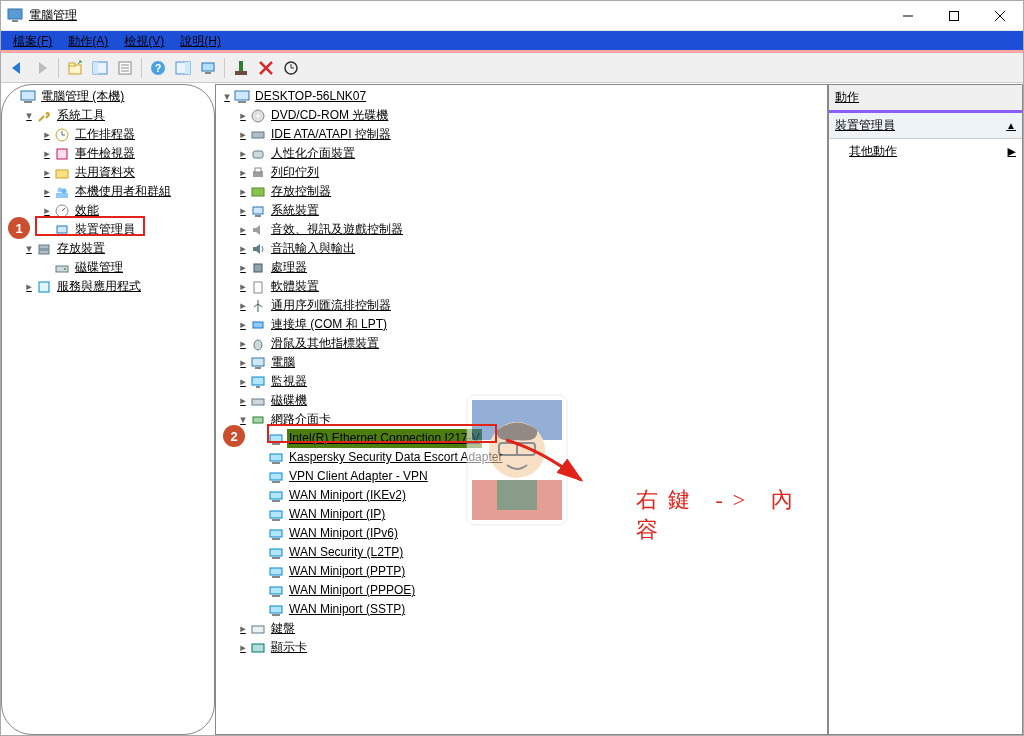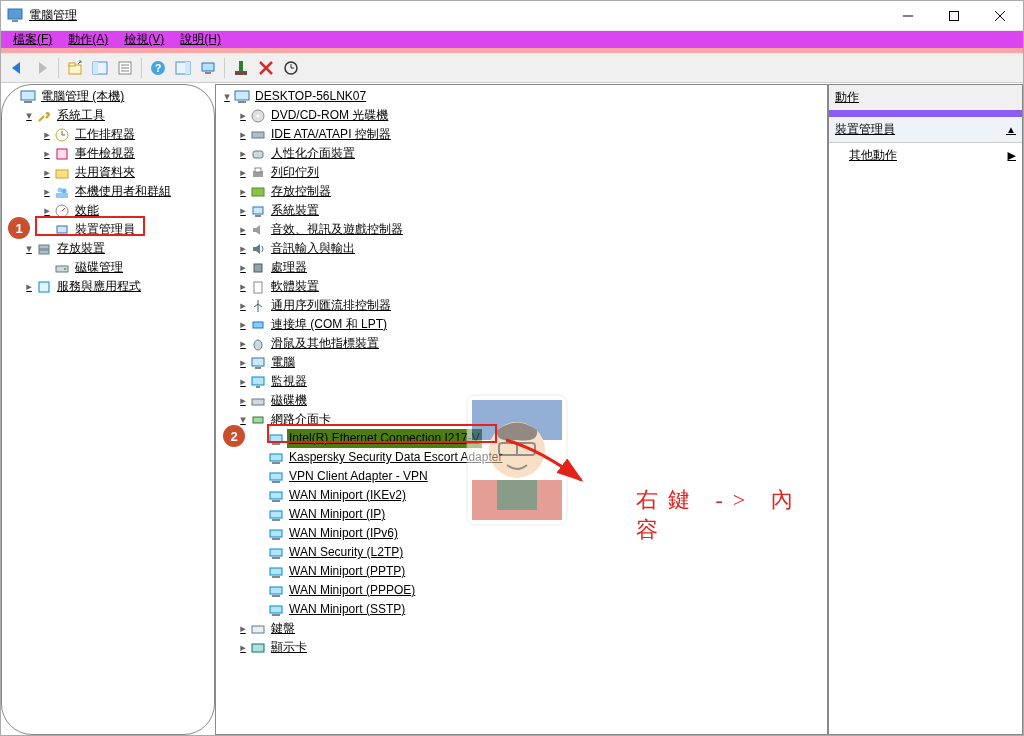--- a/index.html
+++ b/index.html
@@ -9,21 +9,21 @@
 
   
   .titlebar { height: 30px; display: flex; align-items: center; padding: 0 0 0 6px; background: #fff; border-bottom: 1px solid #e5e5e5; }
   .titlebar .app-icon { width: 16px; height: 16px; margin-right: 6px; }
   .titlebar .title { flex: 1; font-size: 12px; }
   .titlebar .win-btns { display: flex; height: 100%; }
   .titlebar .win-btn { width: 46px; height: 100%; display: flex; align-items: center; justify-content: center; font-size: 12px; }
   .titlebar .win-btn.close { font-size: 14px; }
 
   
-  .menubar { height: 22px; display: flex; align-items: center; padding: 0 4px; background: #d946ef; border-bottom: 5px solid #fca5a5; }
+  .menubar { height: 22px; display: flex; padding: 0 4px; background: #1d4ed8; border-bottom: 3px solid #fca5a5; }
   .menubar .menu-item { padding: 2px 8px; font-size: 12px; }
 
   
   .toolbar { height: 30px; display: flex; align-items: center; padding: 2px 4px; background: #f0f0f0; border-bottom: 1px solid #ccc; gap: 1px; }
   .toolbar .tb-btn { width: 24px; height: 24px; display: flex; align-items: center; justify-content: center; border: 1px solid transparent; }
   .toolbar .sep { width: 1px; height: 20px; background: #ccc; margin: 0 3px; }
 
   
   .content { flex: 1; display: flex; border-top: 1px solid #fff; min-height: 0; }
   .pane { border: 1px solid #888; overflow: auto; position: relative; background: #fff; }
@@ -37,21 +37,21 @@
   .tree-row .twisty { width: 14px; text-align: center; color: #666; font-size: 11px; cursor: pointer; }
   .tree-row .ticon { width: 16px; height: 16px; margin-right: 3px; display: flex; align-items: center; justify-content: center; }
   .tree-row .tlabel { padding: 0 2px; }
   .tree-row.sel .tlabel { background: #4d7c0f; }
 
   .indent0 { padding-left: 2px; }
   .indent1 { padding-left: 18px; }
   .indent2 { padding-left: 36px; }
 
   
-  .actions-head { background: #f0f0f0; border-bottom: 7px solid #8b5cf6; padding: 4px 6px; font-size: 12px; }
+  .actions-head { background: #f0f0f0; border-bottom: 3px solid #8b5cf6; padding: 4px 6px; font-size: 12px; }
   .actions-sub { background: #eef3f8; border-bottom: 1px solid #ccc; padding: 4px 6px; font-size: 12px; display:flex; justify-content:space-between; align-items:center;}
   .actions-item { padding: 4px 6px 4px 20px; font-size: 12px; display:flex; justify-content:space-between; align-items:center;}
 
   
   .red-box { border: 2px solid #e2231a; position: absolute; pointer-events: none; }
   .badge { position: absolute; width: 22px; height: 22px; border-radius: 50%; background: #c94f2f; color: #fff; display: flex; align-items: center; justify-content: center; font-size: 13px; font-weight: bold; pointer-events: none; }
   .anno-text { position: absolute; color: #e2231a; font-family: "DFKai-SB","KaiTi",serif; font-size: 22px; letter-spacing: 10px; pointer-events:none;margin-left:20px;}
   .anno-arrow { position: absolute; pointer-events:none;}
 
   

